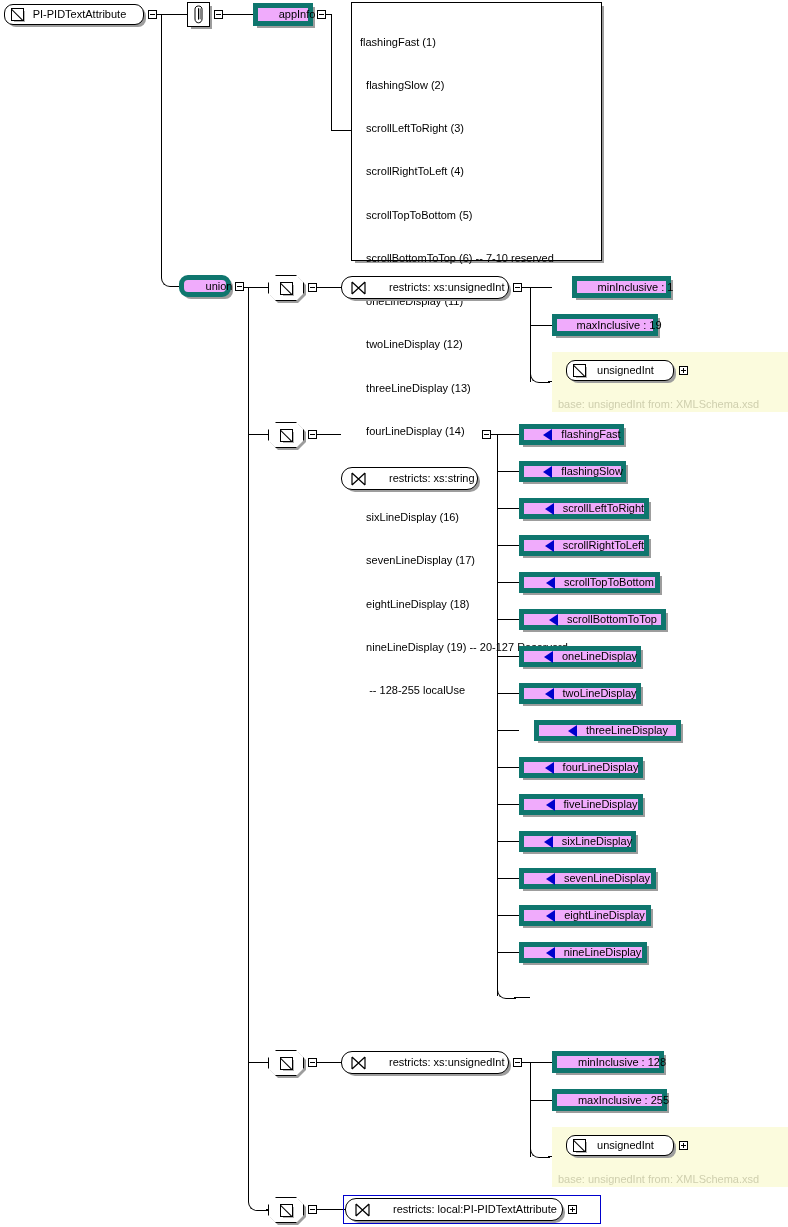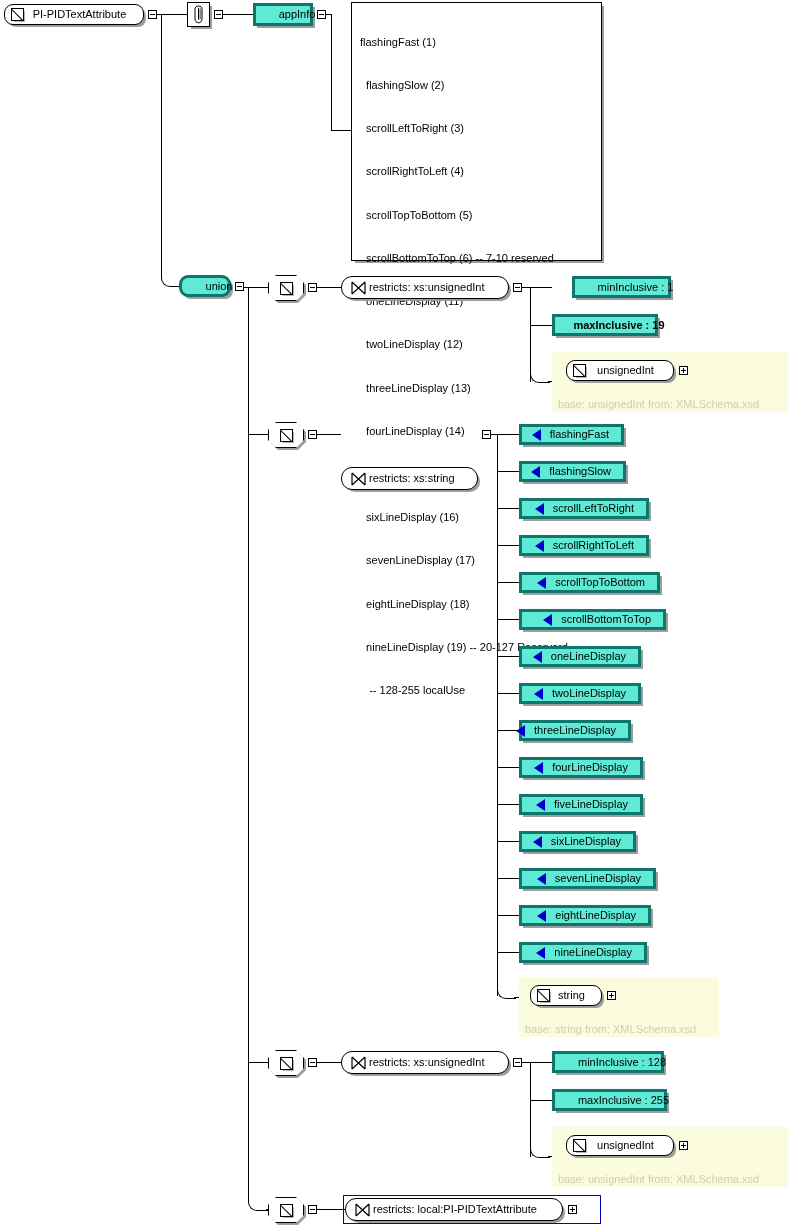--- a/index.html
+++ b/index.html
@@ -28,30 +28,30 @@
   }
   .tog::before{
     content:"";position:absolute;left:1px;top:3px;width:5px;height:1px;background:#000;
   }
   .tog.plus::after{
     content:"";position:absolute;left:3px;top:1px;width:1px;height:5px;background:#000;
   }
 
   
   .rect{
-    position:absolute;border:3px solid #0f766e;background:#5eead4;box-sizing:border-box;
+    position:absolute;border:5px solid #0f766e;background:#f0abfc;box-sizing:border-box;
     display:flex;align-items:center;justify-content:center;
     box-shadow:3px 3px 0 -1px #9d9d9d;
     white-space:nowrap;
     padding-left:28px;
   }
   .rect .lbl{padding:0 6px;line-height:1;}
 
   
-  .enum{justify-content:flex-end;}
+  .enum{justify-content:center;}
   .enum .tri{
     width:0;height:0;margin-left:5px;margin-right:3px;
     border-top:6px solid transparent;border-bottom:6px solid transparent;
     border-right:9px solid #0000cc;flex:0 0 auto;
   }
   .enum .lbl{flex:1 1 auto;text-align:center;padding-right:12px;}
 
   
   .rnode{
     position:absolute;border:1px solid #000;background:#fff;box-sizing:border-box;
@@ -80,21 +80,21 @@
   }
   .octsh{
     position:absolute;width:36px;height:26px;background:#9d9d9d;
     clip-path:polygon(8px 0,28px 0,36px 8px,36px 18px,28px 26px,8px 26px,0 18px,0 8px);
   }
 
   
   .caps{
     position:absolute;border:1px solid #000;background:#fff;box-sizing:border-box;
     border-radius:11px;display:flex;align-items:center;
-    box-shadow:3px 3px 0 -1px #9d9d9d;white-space:nowrap;
+    box-shadow:3px 3px 0 -1px #9d9d9d;white-space:nowrap;gap:20px;
   }
   .caps .lbl{padding:0 11px 0 3px;line-height:1;}
   
   .bowtie{
     width:15px;height:14px;margin-left:9px;flex:0 0 auto;position:relative;
   }
   .bowtie svg{display:block;}
 
   
   .selframe{
@@ -204,21 +204,21 @@
 
   <div class="ln lnv" style="left:530px;top:287px;height:95px;"></div>
   <div class="ln lnh" style="left:522px;top:287px;width:30px;"></div>
   <div class="ln lnh" style="left:530px;top:325px;width:22px;"></div>
   <div class="elbow" style="left:530px;top:364px;width:19px;height:18px;"></div>
   <div class="ln lnh" style="left:548px;top:381px;width:18px;"></div>
 
   <div class="rect" style="left:552px;top:276px;width:99px;height:22px;margin-left:20px;">
     <span class="lbl">minInclusive : 1</span>
   </div>
-  <div class="rect" style="left:552px;top:314px;width:106px;height:22px;font-weight:bold;">
+  <div class="rect" style="left:552px;top:314px;width:106px;height:22px;">
     <span class="lbl">maxInclusive : 19</span>
   </div>
 
   <div class="ypanel" style="left:552px;top:352px;width:236px;height:60px;">
     <div class="rnode" style="left:14px;top:8px;width:108px;height:21px;">
       <span class="stglyph"></span>
       <span class="lbl">unsignedInt</span>
     </div>
     <div class="tog plus" style="left:127px;top:14px;"></div>
     <span class="base">base: unsignedInt from: XMLSchema.xsd</span>
@@ -286,21 +286,21 @@
     <span class="lbl">scrollBottomToTop</span>
   </div>
   <div class="rect enum" style="left:519px;top:646px;width:122px;height:21px;">
     <span class="tri"></span>
     <span class="lbl">oneLineDisplay</span>
   </div>
   <div class="rect enum" style="left:519px;top:683px;width:122px;height:21px;">
     <span class="tri"></span>
     <span class="lbl">twoLineDisplay</span>
   </div>
-  <div class="rect enum" style="left:519px;top:720px;width:112px;height:21px;">
+  <div class="rect enum" style="left:534px;top:720px;width:147px;height:21px;">
     <span class="tri"></span>
     <span class="lbl">threeLineDisplay</span>
   </div>
   <div class="rect enum" style="left:519px;top:757px;width:124px;height:21px;">
     <span class="tri"></span>
     <span class="lbl">fourLineDisplay</span>
   </div>
   <div class="rect enum" style="left:519px;top:794px;width:124px;height:21px;">
     <span class="tri"></span>
     <span class="lbl">fiveLineDisplay</span>
@@ -315,28 +315,20 @@
   </div>
   <div class="rect enum" style="left:519px;top:905px;width:132px;height:21px;">
     <span class="tri"></span>
     <span class="lbl">eightLineDisplay</span>
   </div>
   <div class="rect enum" style="left:519px;top:942px;width:128px;height:21px;">
     <span class="tri"></span>
     <span class="lbl">nineLineDisplay</span>
   </div>
 
-  <div class="ypanel" style="left:519px;top:977px;width:200px;height:60px;">
-    <div class="rnode" style="left:11px;top:8px;width:72px;height:21px;">
-      <span class="stglyph"></span>
-      <span class="lbl">string</span>
-    </div>
-    <div class="tog plus" style="left:88px;top:14px;"></div>
-    <span class="base">base: string from: XMLSchema.xsd</span>
-  </div>
 
   <div class="ln lnh" style="left:248px;top:1062px;width:26px;"></div>
   <div class="octsh" style="left:270px;top:1052px;"></div>
   <div class="oct" style="left:268px;top:1050px;">
     <span class="stglyph" style="margin-left:0;"></span>
   </div>
   <div class="tog" style="left:308px;top:1058px;"></div>
   <div class="ln lnh" style="left:317px;top:1062px;width:24px;"></div>
 
   <div class="caps" style="left:341px;top:1051px;width:168px;height:23px;">

